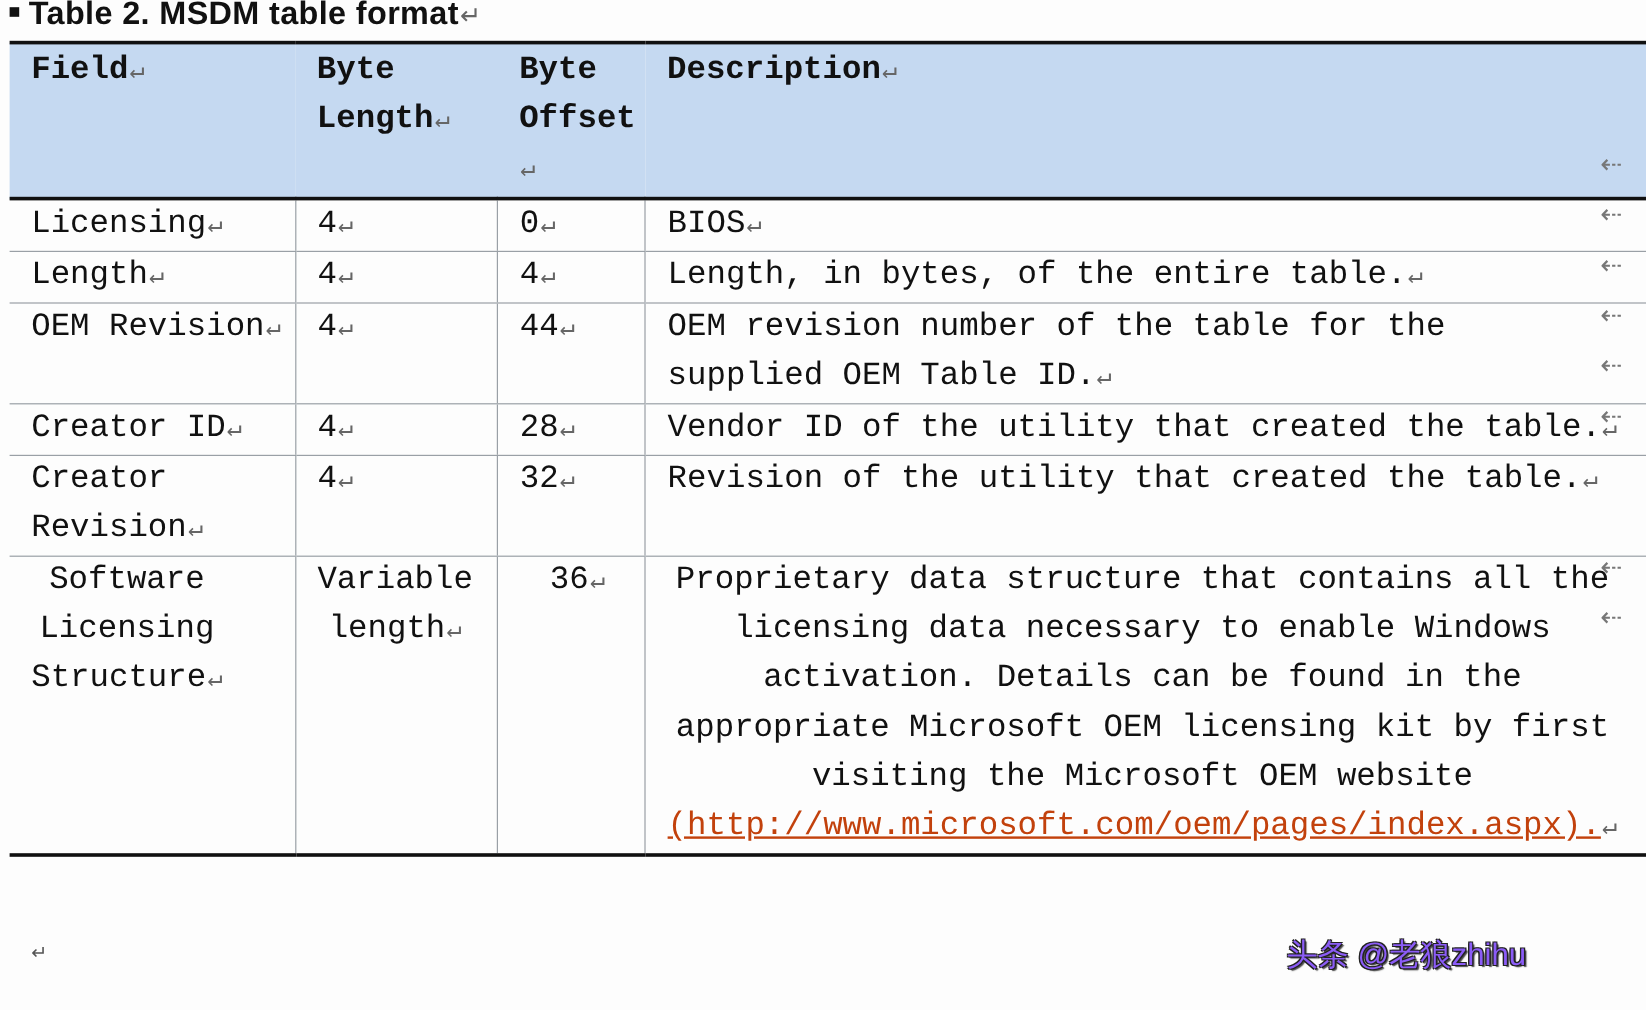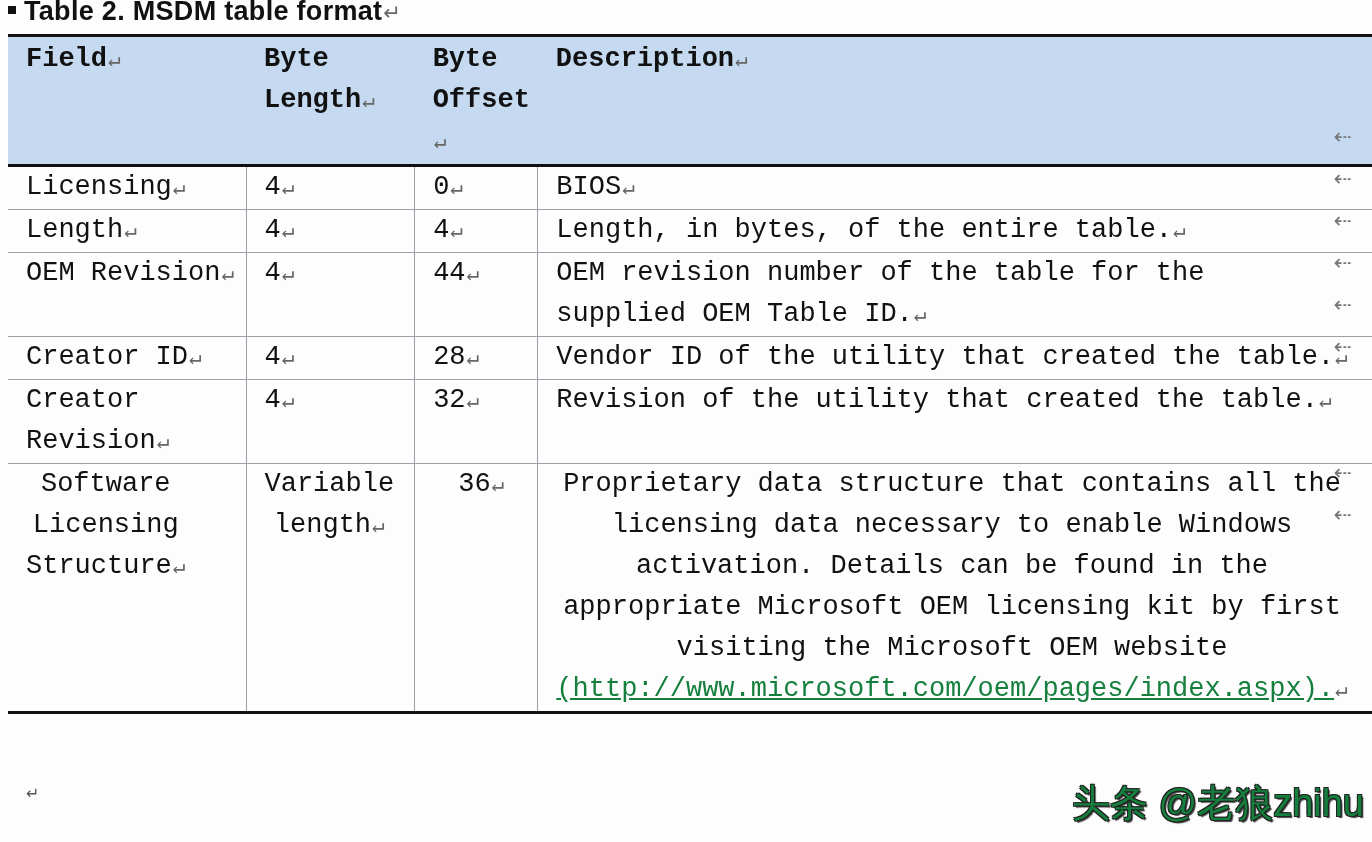--- a/index.html
+++ b/index.html
@@ -18,24 +18,24 @@
   }
   table.msdm th, table.msdm td {
     vertical-align:top; text-align:left; padding:0 8px 0 18px;
   }
   table.msdm thead tr { background:#c5d9f1; border-top:3px solid #111; border-bottom:3px solid #111; }
   table.msdm thead th { padding-top:2px; padding-bottom:1px; height:80px; font-weight:bold; }
   table.msdm tbody td { border-bottom:1px solid #9aa0a6; }
   table.msdm tbody td + td { border-left:1px solid #9aa0a6; }
   table.msdm tbody tr:last-child td { border-bottom:3px solid #111;text-align:center; }
   col.c1 { width:282px; } col.c2 { width:148px; } col.c3 { width:130px; } col.c4 { width:756px; }
-  .link { color:#15803d; text-decoration:underline; }
+  .link { color:#c2410c; text-decoration:underline; }
   .rowmark { position:absolute; right:20px; font-size:22px; color:#777; }
   .watermark {
-    position:absolute; left:1072px; top:778px; font-size:38px; color:#15803d;
+    position:absolute; left:1072px; top:778px; font-size:26px; color:#8b5cf6;
     text-shadow: 1px 1px 0 #222, -1px -1px 0 #222, 1px -1px 0 #222, -1px 1px 0 #222, 2px 2px 1px #444;
   }
   .footmark { position:absolute; left:26px; top:784px; font-size:16px; color:#555; }
 </style>
 </head>
 <body>
 
 <div class="title">
   <span class="bullet"></span><span>Table 2. MSDM table format</span><span class="mark">↵</span>
 </div>

